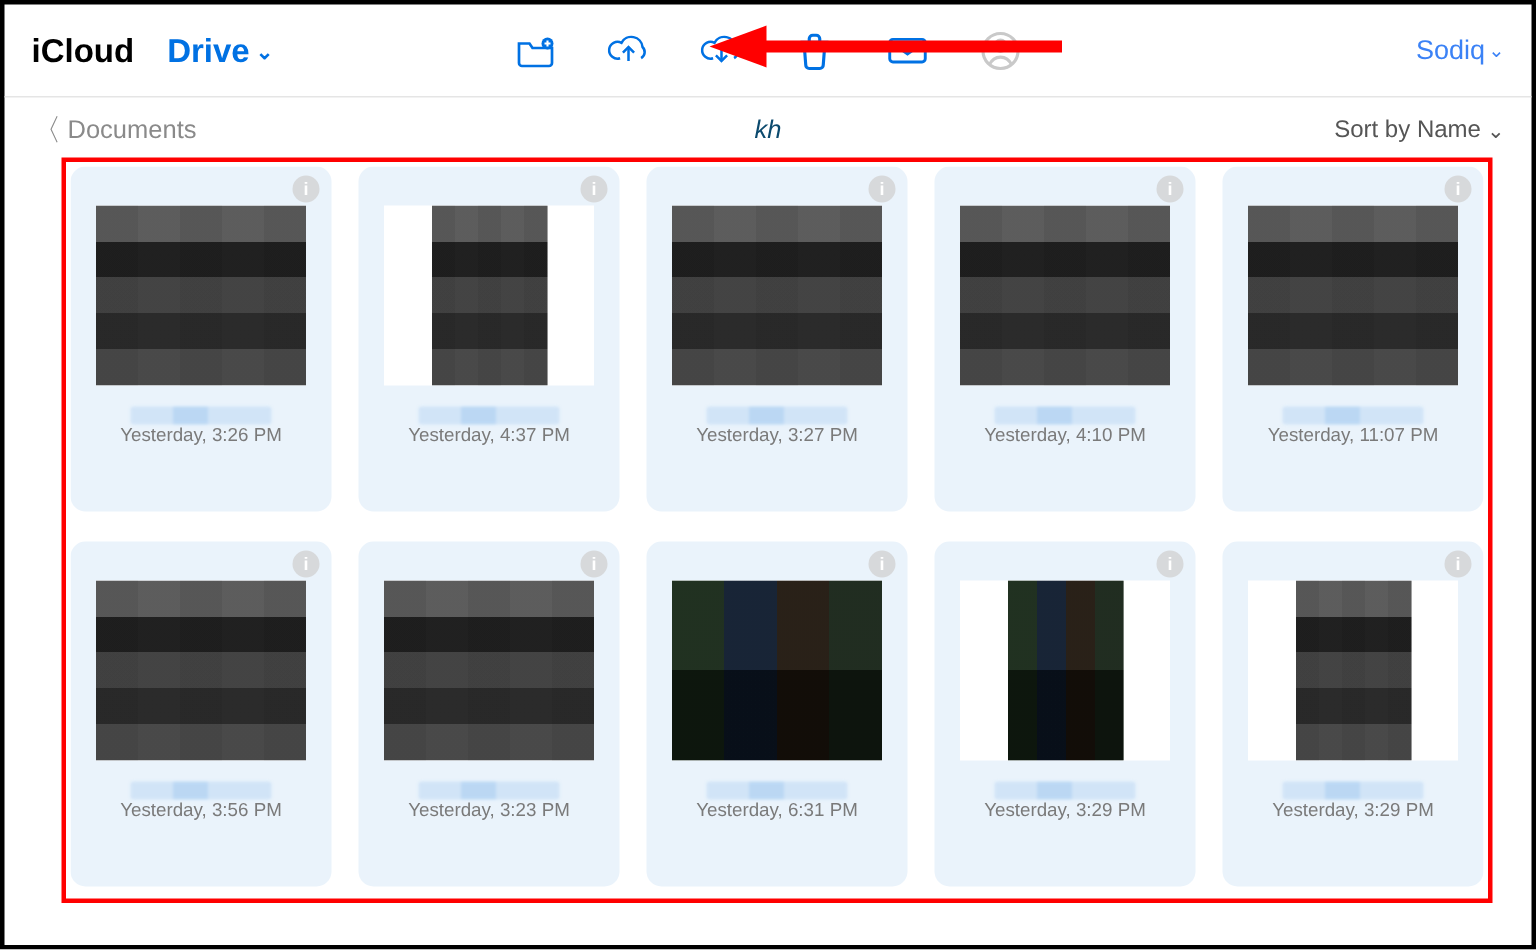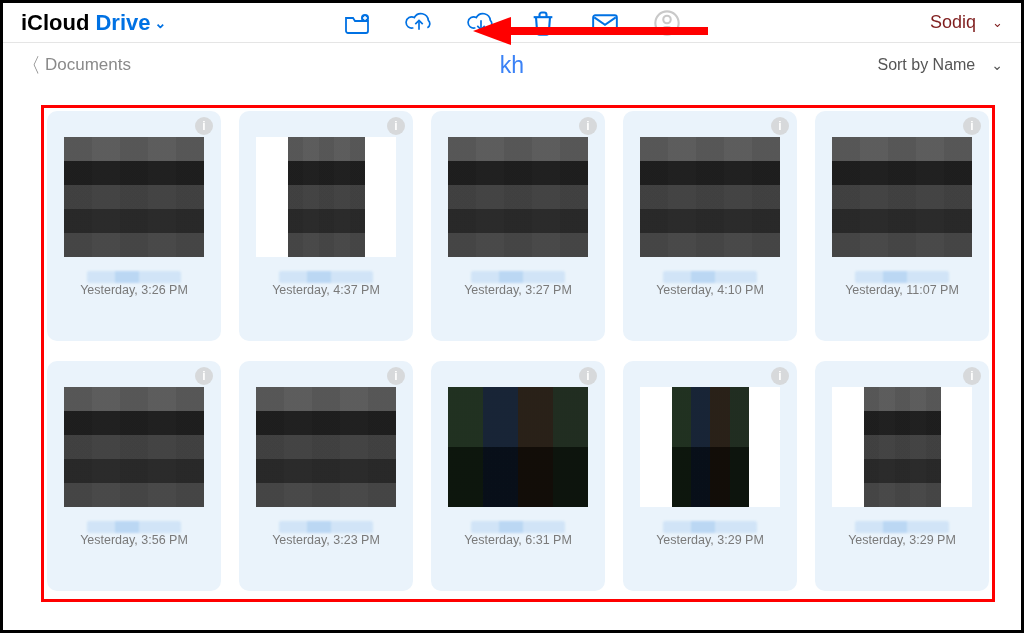--- a/index.html
+++ b/index.html
@@ -1,36 +1,36 @@
 <!DOCTYPE html>
 <html><head>
 <meta charset="utf-8">
 <style>
   * { box-sizing: border-box; margin: 0; padding: 0; }
   html, body { width: 1024px; height: 633px; font-family: -apple-system, "Helvetica Neue", Arial, sans-serif; background: #fff; overflow: hidden; }
   .frame { width: 1024px; height: 633px; border: 3px solid #000; position: relative; background: #fff; }
 
   
-  .toolbar { height: 40px; display: flex; align-items: center; padding: 0 18px; border-bottom: 1px solid #e5e5e5; position: relative; }
+  .toolbar { height: 62px; display: flex; align-items: center; padding: 0 18px; border-bottom: 1px solid #e5e5e5; position: relative; }
   .brand { font-size: 22px; font-weight: 600; display:flex; align-items:center; gap:2px; }
   .brand-black { color:#000; }
-  .brand-blue { color:#0071e3; font-weight:600; margin-left:4px; }
+  .brand-blue { color:#0071e3; font-weight:600; margin-left:20px; }
   .brand-caret { color:#0071e3; margin-left:2px; font-size:14px; }
   .toolbar-center { position:absolute; left:50%; transform:translateX(-50%); display:flex; gap:34px; align-items:center; }
   .tb-icon { width:28px; height:26px; color:#0071e3; cursor:pointer; display:flex; align-items:center; justify-content:center; }
   .tb-icon.muted { color:#c9c9c9; }
-  .user { margin-left:auto; color:#7f1d1d; font-size:18px; font-weight:500; display:flex; align-items:center; gap:14px; cursor:pointer;}
+  .user { margin-left:auto; color:#3b82f6; font-size:18px; font-weight:500; display:flex; align-items:center; gap:0; cursor:pointer;}
   .user-caret{ font-size:13px; margin-left:2px;}
 
   
   .subheader { height:44px; display:flex; align-items:center; padding:0 18px; position:relative; }
   .back { color:#8a8a8a; font-size:17px; display:flex; align-items:center; gap:4px; cursor:pointer;}
   .back .chev { font-size:20px; line-height:1; color:#8a8a8a; }
-  .folder-title { position:absolute; left:50%; transform:translateX(-50%); font-size:23px; color:#3b82f6; }
-  .sort { margin-left:auto; color:#555; font-size:16px; display:flex; align-items:center; gap:16px; cursor:pointer;}
+  .folder-title { position:absolute; left:50%; transform:translateX(-50%); font-size:17px; color:#0c4a6e;font-style:italic; }
+  .sort { margin-left:auto; color:#555; font-size:16px; display:flex; align-items:center; gap:4px; cursor:pointer;}
   .sort .chev { font-size:14px; color:#555; }
 
   
   .highlight { position:absolute; left:38px; top:102px; right:26px; bottom:28px; border:3px solid #ff0000; pointer-events:none; }
 
   
   .grid-wrap { position:absolute; left:44px; top:108px; right:32px; bottom:34px; overflow:hidden; }
   .grid { display:grid; grid-template-columns: repeat(5, 1fr); gap:20px 18px; }
   .tile { background:#eaf3fb; border-radius:10px; padding:8px 8px 14px; position:relative; display:flex; flex-direction:column; align-items:center; height:230px; }
   .info-dot { position:absolute; top:6px; right:8px; width:18px; height:18px; border-radius:50%; background:#d7d9db; display:flex; align-items:center; justify-content:center; color:#fff; font-size:12px; font-weight:700; cursor:pointer;}

